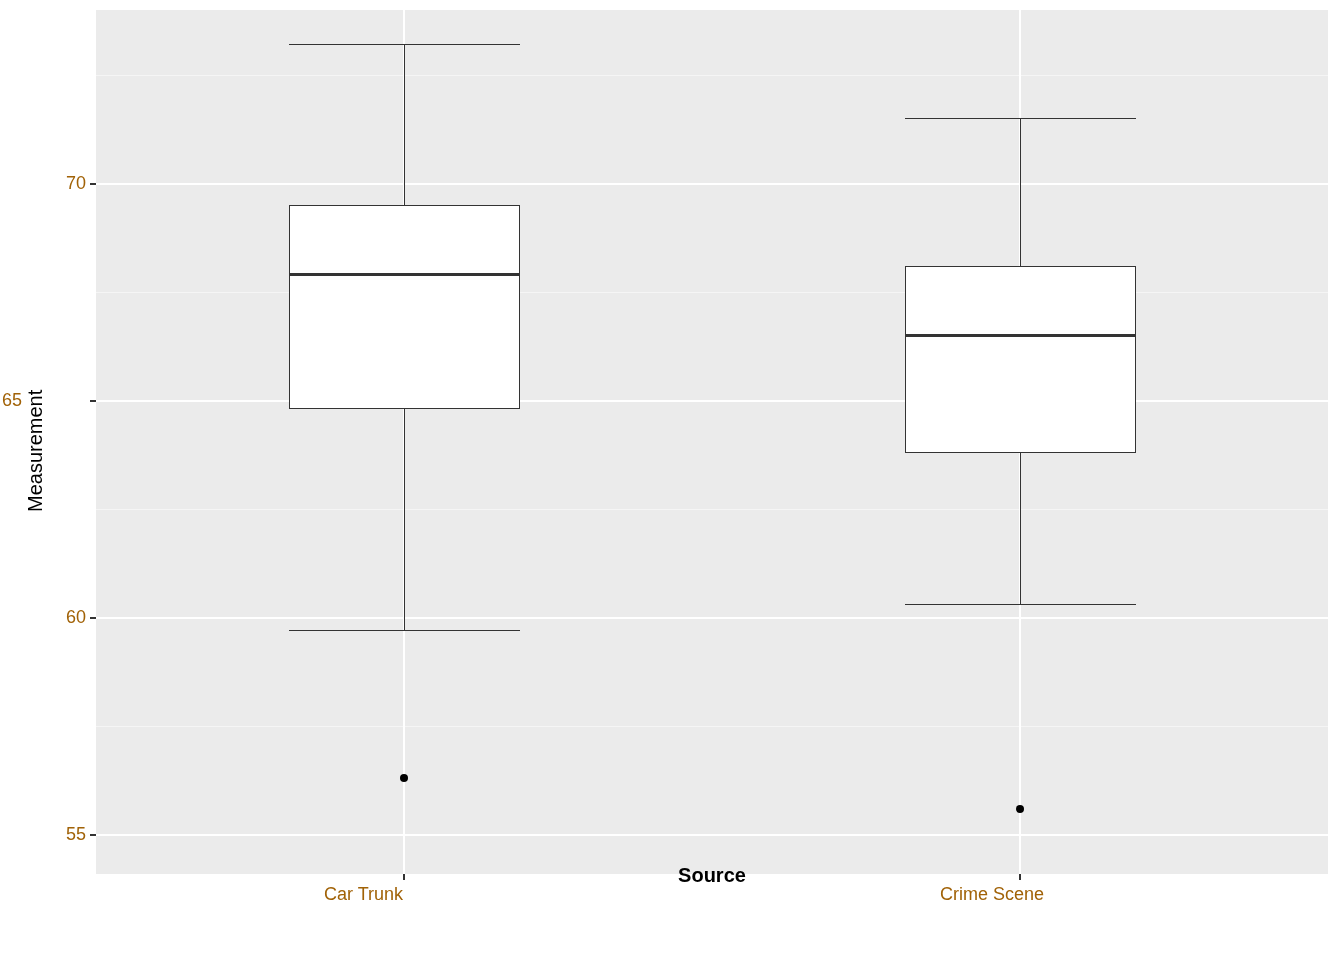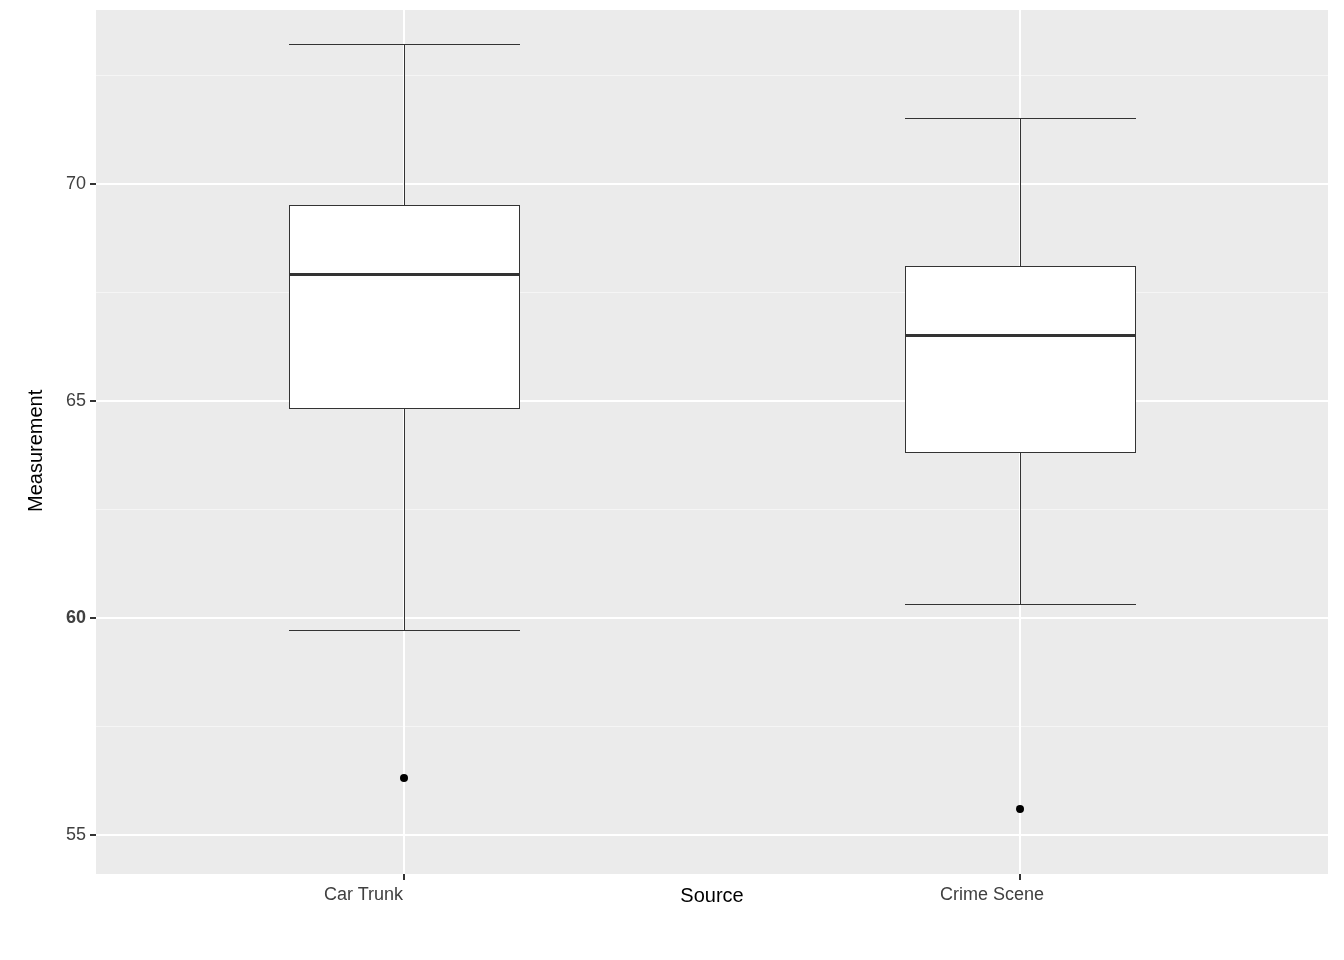--- a/index.html
+++ b/index.html
@@ -30,21 +30,21 @@
   .axis-title {
     position: absolute;
     color: #000;
   }
   .y-axis-title {
     transform-origin: left top;
     transform: rotate(-90deg);
   }
   .tick-label {
     position: absolute;
-    color: #404040;
+    color: #a16207;
     font-size: 18px;
   }
   .tick-mark {
     position: absolute;
     background: #333333;
   }
   .box {
     position: absolute;
     background: #ffffff;
     border: 1px solid #333333;
@@ -66,34 +66,34 @@
     background: #000000;
     transform: translate(-50%, -50%);
   }
 </style>
 </head>
 <body>
 
 <div class="chart-wrap">
   <div class="plot-area" id="plot-area" style="left: 96px; top: 10px; width: 1232px; height: 864px;"></div>
   <div class="axis-title y-axis-title" id="y-title" style="font-size: 20px; left: 24px; top: 512px;">Measurement</div>
-  <div class="axis-title" id="x-title" style="left: 652px; top: 884px; width: 120px; text-align: center; font-size: 20px;">Source</div>
+  <div class="axis-title" id="x-title" style="left: 652px; top: 864px; width: 120px; text-align: center; font-size: 20px; font-weight: bold;">Source</div>
 <div class="gridline-minor" style="left: 96px; top: 725.882px; width: 1232px; height: 1px;"></div>
     <div class="gridline-minor" style="left: 96px; top: 508.796px; width: 1232px; height: 1px;"></div>
     <div class="gridline-minor" style="left: 96px; top: 291.711px; width: 1232px; height: 1px;"></div>
     <div class="gridline-minor" style="left: 96px; top: 74.6256px; width: 1232px; height: 1px;"></div>
     <div class="gridline-major" style="left: 96px; top: 833.925px; width: 1232px; height: 2px;"></div>
     <div class="tick-mark" style="left: 90px; top: 833.925px; width: 6px; height: 2px;"></div>
     <div class="tick-label" style="right: 1258px; top: 823.925px; text-align: right; margin-left: 29px;">55</div>
     <div class="gridline-major" style="left: 96px; top: 616.839px; width: 1232px; height: 2px;"></div>
     <div class="tick-mark" style="left: 90px; top: 616.839px; width: 6px; height: 2px;"></div>
-    <div class="tick-label" style="right: 1258px; top: 606.839px;  font-weight: bold;">60</div>
+    <div class="tick-label" style="right: 1258px; top: 606.839px; ">60</div>
     <div class="gridline-major" style="left: 96px; top: 399.754px; width: 1232px; height: 2px;"></div>
     <div class="tick-mark" style="left: 90px; top: 399.754px; width: 6px; height: 2px;"></div>
-    <div class="tick-label" style="right: 1258px; top: 389.754px; text-align: center;">65</div>
+    <div class="tick-label" style="right: 1322px; top: 389.754px; text-align: center;">65</div>
     <div class="gridline-major" style="left: 96px; top: 182.668px; width: 1232px; height: 2px;"></div>
     <div class="tick-mark" style="left: 90px; top: 182.668px; width: 6px; height: 2px;"></div>
     <div class="tick-label" style="right: 1258px; top: 172.668px; text-align: right;">70</div>
     <div class="gridline-major" style="left: 403px; top: 10px; width: 2px; height: 864px;"></div>
     <div class="gridline-major" style="left: 1019px; top: 10px; width: 2px; height: 864px;"></div>
     <div class="whisker-line" style="left: 403.5px; top: 44.7337px; width: 1px; height: 160.643px;"></div>
     <div class="whisker-line" style="left: 403.5px; top: 409.437px; width: 1px; height: 221.427px;"></div>
     <div class="whisker-line" style="left: 288.5px; top: 44.2337px; width: 231px; height: 1px;"></div>
     <div class="whisker-line" style="left: 288.5px; top: 630.364px; width: 231px; height: 1px;"></div>
     <div class="box" style="left: 288.5px; top: 205.377px; width: 231px; height: 204.06px;"></div>

